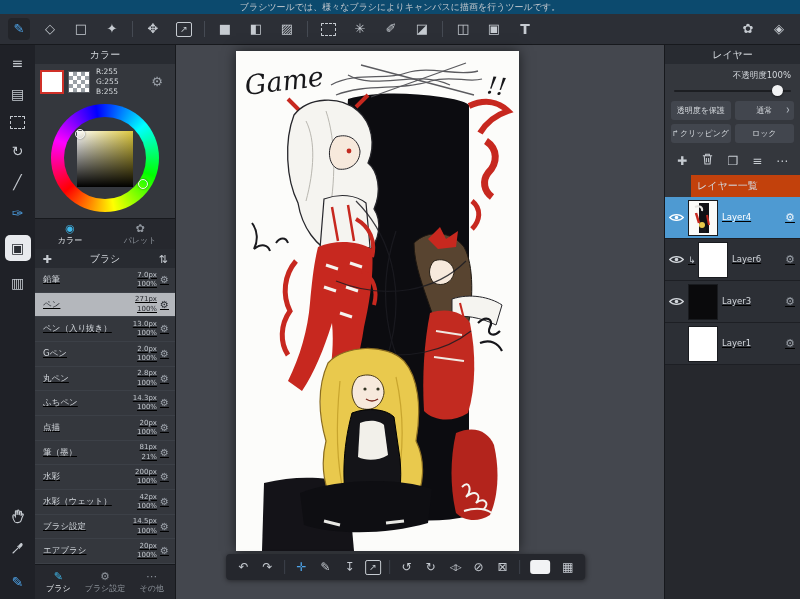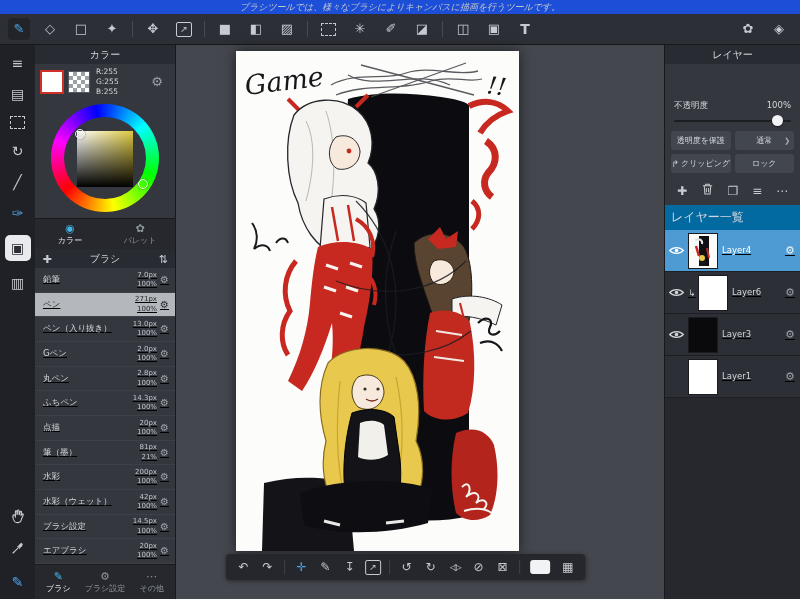--- a/index.html
+++ b/index.html
@@ -1,20 +1,20 @@
 <!DOCTYPE html>
 <html><head>
 <meta charset="utf-8">
 <style>
   html,body{margin:0;padding:0;background:#000;}
   body{width:800px;height:599px;overflow:hidden;font-family:"DejaVu Sans",sans-serif;-webkit-user-select:none;}
   .app{width:800px;height:599px;display:flex;flex-direction:column;background:#43464e;}
 
   
-  .tooltip-bar{height:14px;background:#1d4ed8;color:#c3c8ce;font-size:9px;line-height:14px;text-align:center;font-style:italic;}
+  .tooltip-bar{height:14px;background:#0c4a6e;color:#c3c8ce;font-size:9px;line-height:14px;text-align:center;}
   .toolbar{height:30px;background:#2c2f36;border-bottom:1px solid #17191d;display:flex;align-items:center;gap:9px;padding:0 10px 0 8px;}
   .g{color:#c6cbd1;font-size:13px;width:22px;line-height:22px;text-align:center;display:inline-block;}
   .g.blue{color:#4da3e8;}
   .tool-sel{background:#222429;border-radius:4px;}
   .tb-sep{width:1px;height:16px;background:#454a53;}
   .boxed{border:1px solid #c6cbd1;border-radius:2px;width:14px;height:13px;line-height:12px;font-size:9px;color:#c6cbd1;text-align:center;margin:0 3px;}
   .dashed-box{width:13px;height:11px;border:1px dashed #c6cbd1;border-radius:1px;margin:0 4px;}
   .spacer{flex:1;}
   .ttext{font-weight:bold;font-size:14px;}
 
@@ -70,31 +70,31 @@
   .canvas{position:absolute;left:60px;top:6px;width:283px;height:500px;box-shadow:0 0 12px rgba(0,0,0,.6);background:#fff;}
   .bottom-bar{position:absolute;left:50%;bottom:19px;transform:translateX(-54%);height:26px;background:#25272d;border-radius:4px;display:flex;align-items:center;padding:0 6px;gap:1px;box-shadow:0 1px 5px rgba(0,0,0,.45);}
   .bottom-bar .g{width:23px;font-size:12px;}
   .bottom-bar .g.small{font-size:9px;letter-spacing:-2px;}
   .white-tile{width:20px;height:14px;background:#f2f3f5;border-radius:3px;margin:0 5px;}
   .bb-sep{width:1px;height:14px;background:#3d424b;margin:0 4px;}
   .status{position:absolute;left:0;right:0;bottom:0;height:15px;background:#15171b;color:#a9afb7;font-size:8px;display:flex;align-items:center;justify-content:center;gap:12px;}
 
   
   .right-panel{width:135px;background:#34373d;border-left:1px solid #17191d;display:flex;flex-direction:column;flex:none;}
-  .opacity-row{display:flex;justify-content:space-between;padding:6px 9px 1px;font-size:8.5px;color:#d3d7dc;flex:none;margin-top:30px;}
+  .opacity-row{display:flex;justify-content:flex-end;padding:6px 9px 1px;font-size:8.5px;color:#d3d7dc;flex:none;}
   .slider{position:relative;height:15px;margin:0 9px;flex:none;}
   .slider .track{position:absolute;left:0;right:0;top:7px;height:2px;background:#1c1e22;border-radius:1px;}
   .slider .knob{position:absolute;top:2px;left:calc(88% - 5px);width:11px;height:11px;border-radius:50%;background:#f2f3f5;box-shadow:0 1px 2px rgba(0,0,0,.5);}
   .btn-row{display:flex;gap:4px;padding:3px 6px 1px;flex:none;}
-  .rp-btn{flex:1;height:19px;background:#42464e;border:none;border-radius:3px;color:#d3d7dc;font-size:8px;font-family:Liberation Sans, sans-serif;display:flex;align-items:center;justify-content:center;gap:2px;position:relative;padding:0;}
+  .rp-btn{flex:1;height:19px;background:#42464e;border:none;border-radius:3px;color:#d3d7dc;font-size:8px;font-family:Liberation Mono, monospace;display:flex;align-items:center;justify-content:center;gap:2px;position:relative;padding:0;}
   .rp-btn .chev{position:absolute;right:4px;font-size:7px;color:#aab0b8;width:auto;line-height:1;}
   .rp-btn .clip-ic{font-size:9px;color:#c6cbd1;}
   .icon-row{display:flex;justify-content:space-between;align-items:center;padding:7px 12px 5px;flex:none;}
   .icon-row .g{width:auto;font-size:12px;line-height:1;}
-  .list-header{background:#0369a1;color:#d3d7dc;font-size:12px;padding:4px 6px;flex:none;}
+  .list-header{background:#c2410c;color:#d3d7dc;font-size:10px;padding:4px 6px;flex:none;margin-left:26px;}
   .layers{flex:1;background:#26282d;overflow:hidden;display:flex;flex-direction:column;}
   .layer-row{height:41px;background:#2c2f35;border-bottom:1px solid #1d1f24;display:flex;align-items:center;padding-right:2px;flex:none;text-decoration:underline;}
   .layer-row.sel{background:#4e9ad2;}
   .eye-cell{width:23px;display:flex;justify-content:center;align-items:center;color:#d3d7dc;flex:none;}
   .sel .eye-cell{color:#fff;}
   .clip-arrow{width:10px;font-size:9px;color:#c6cbd1;flex:none;}
   .thumb{width:28px;height:34px;border:1px solid #191b1f;margin-right:4px;flex:none;background:#fff;}
   .thumb.black{background:#0a0a0c;}
   .layer-name{flex:1;font-size:8.5px;color:#d3d7dc;line-height:1.15;word-break:break-all;min-width:0;}
   .sel .layer-name{color:#fff;}

